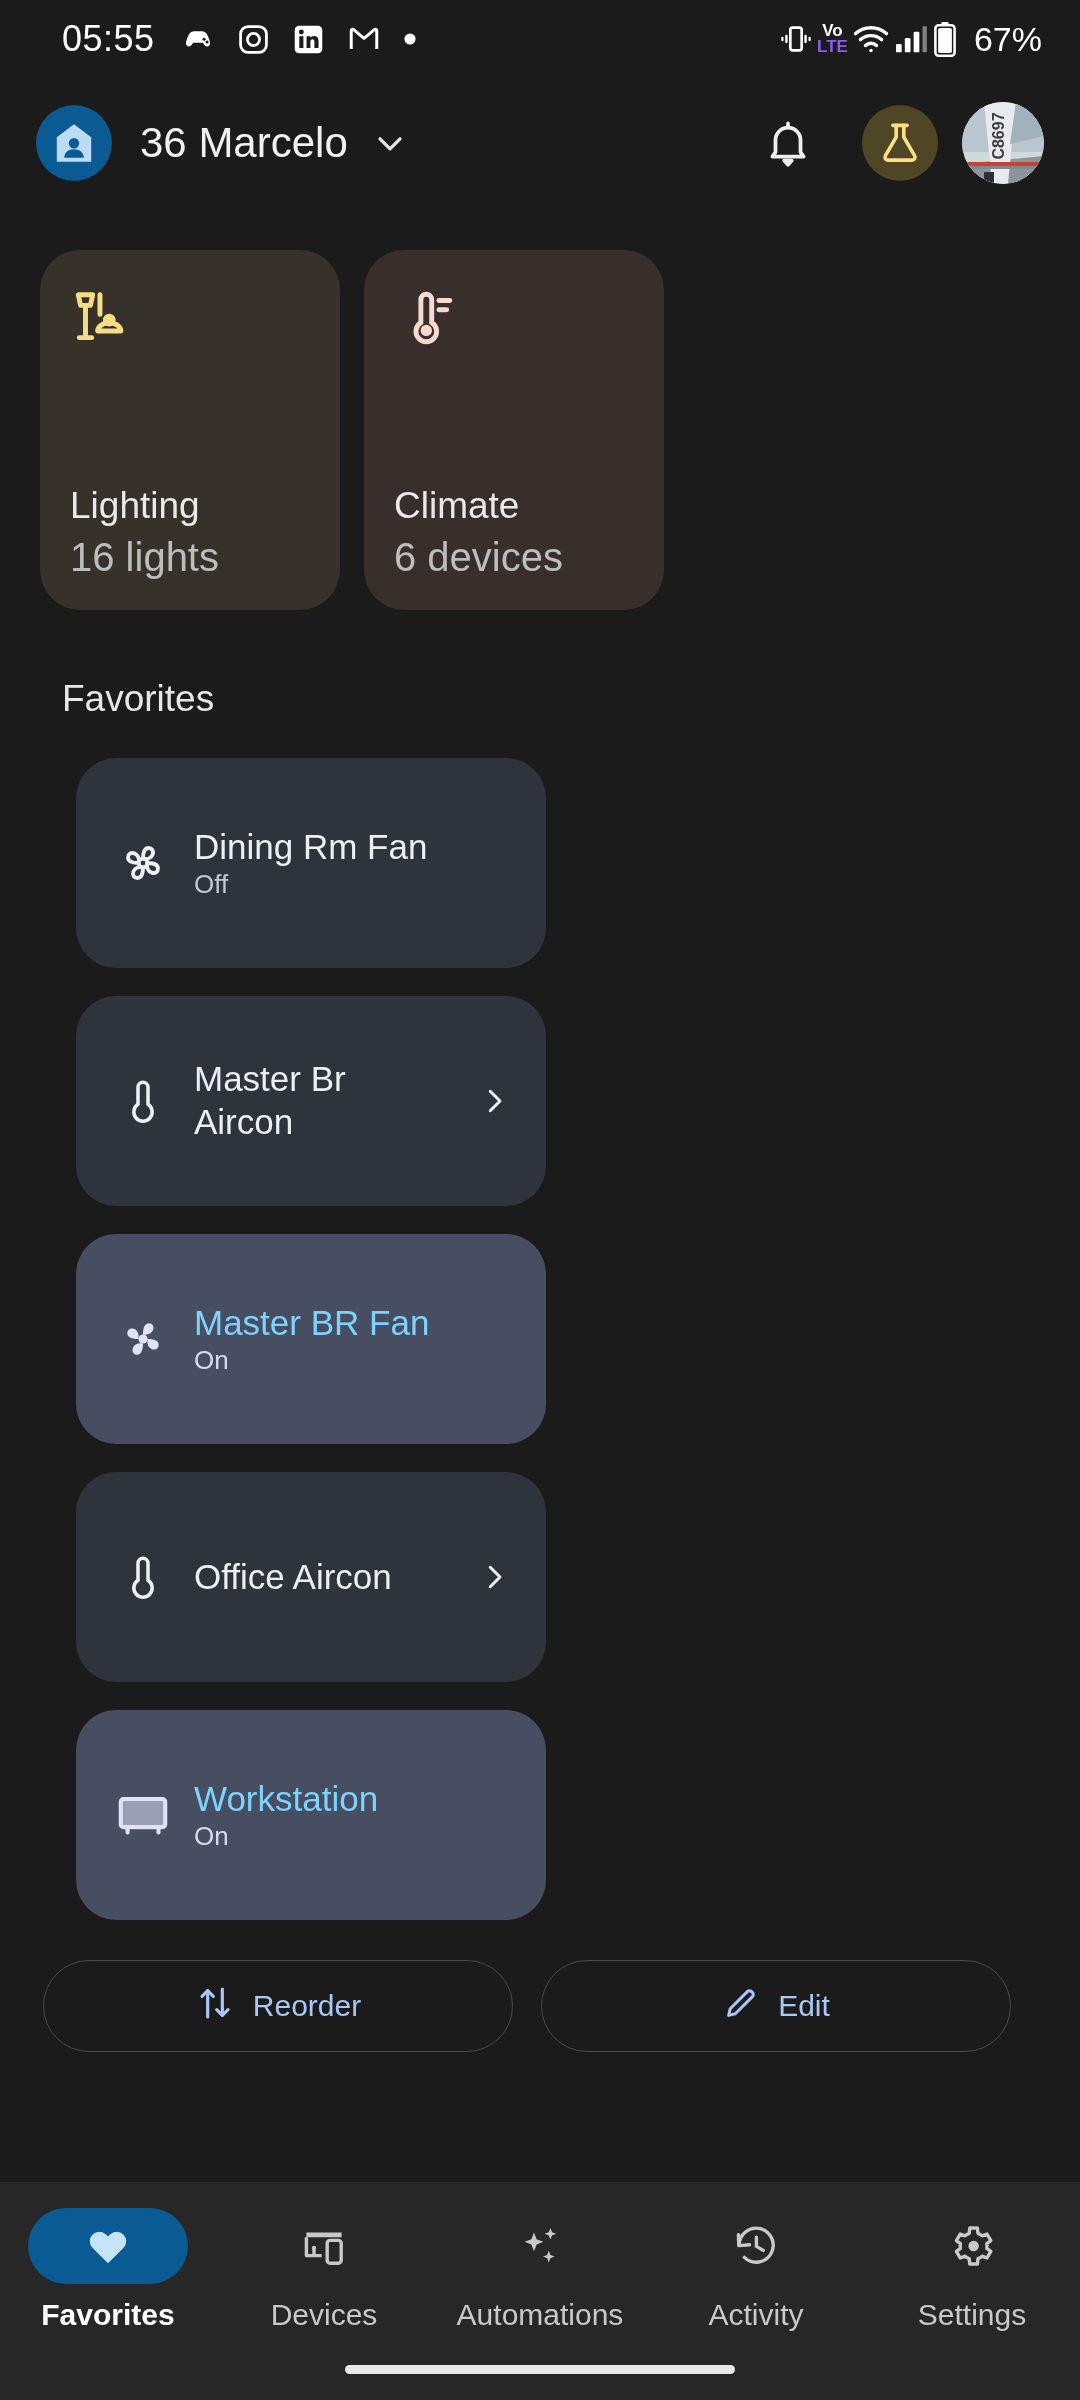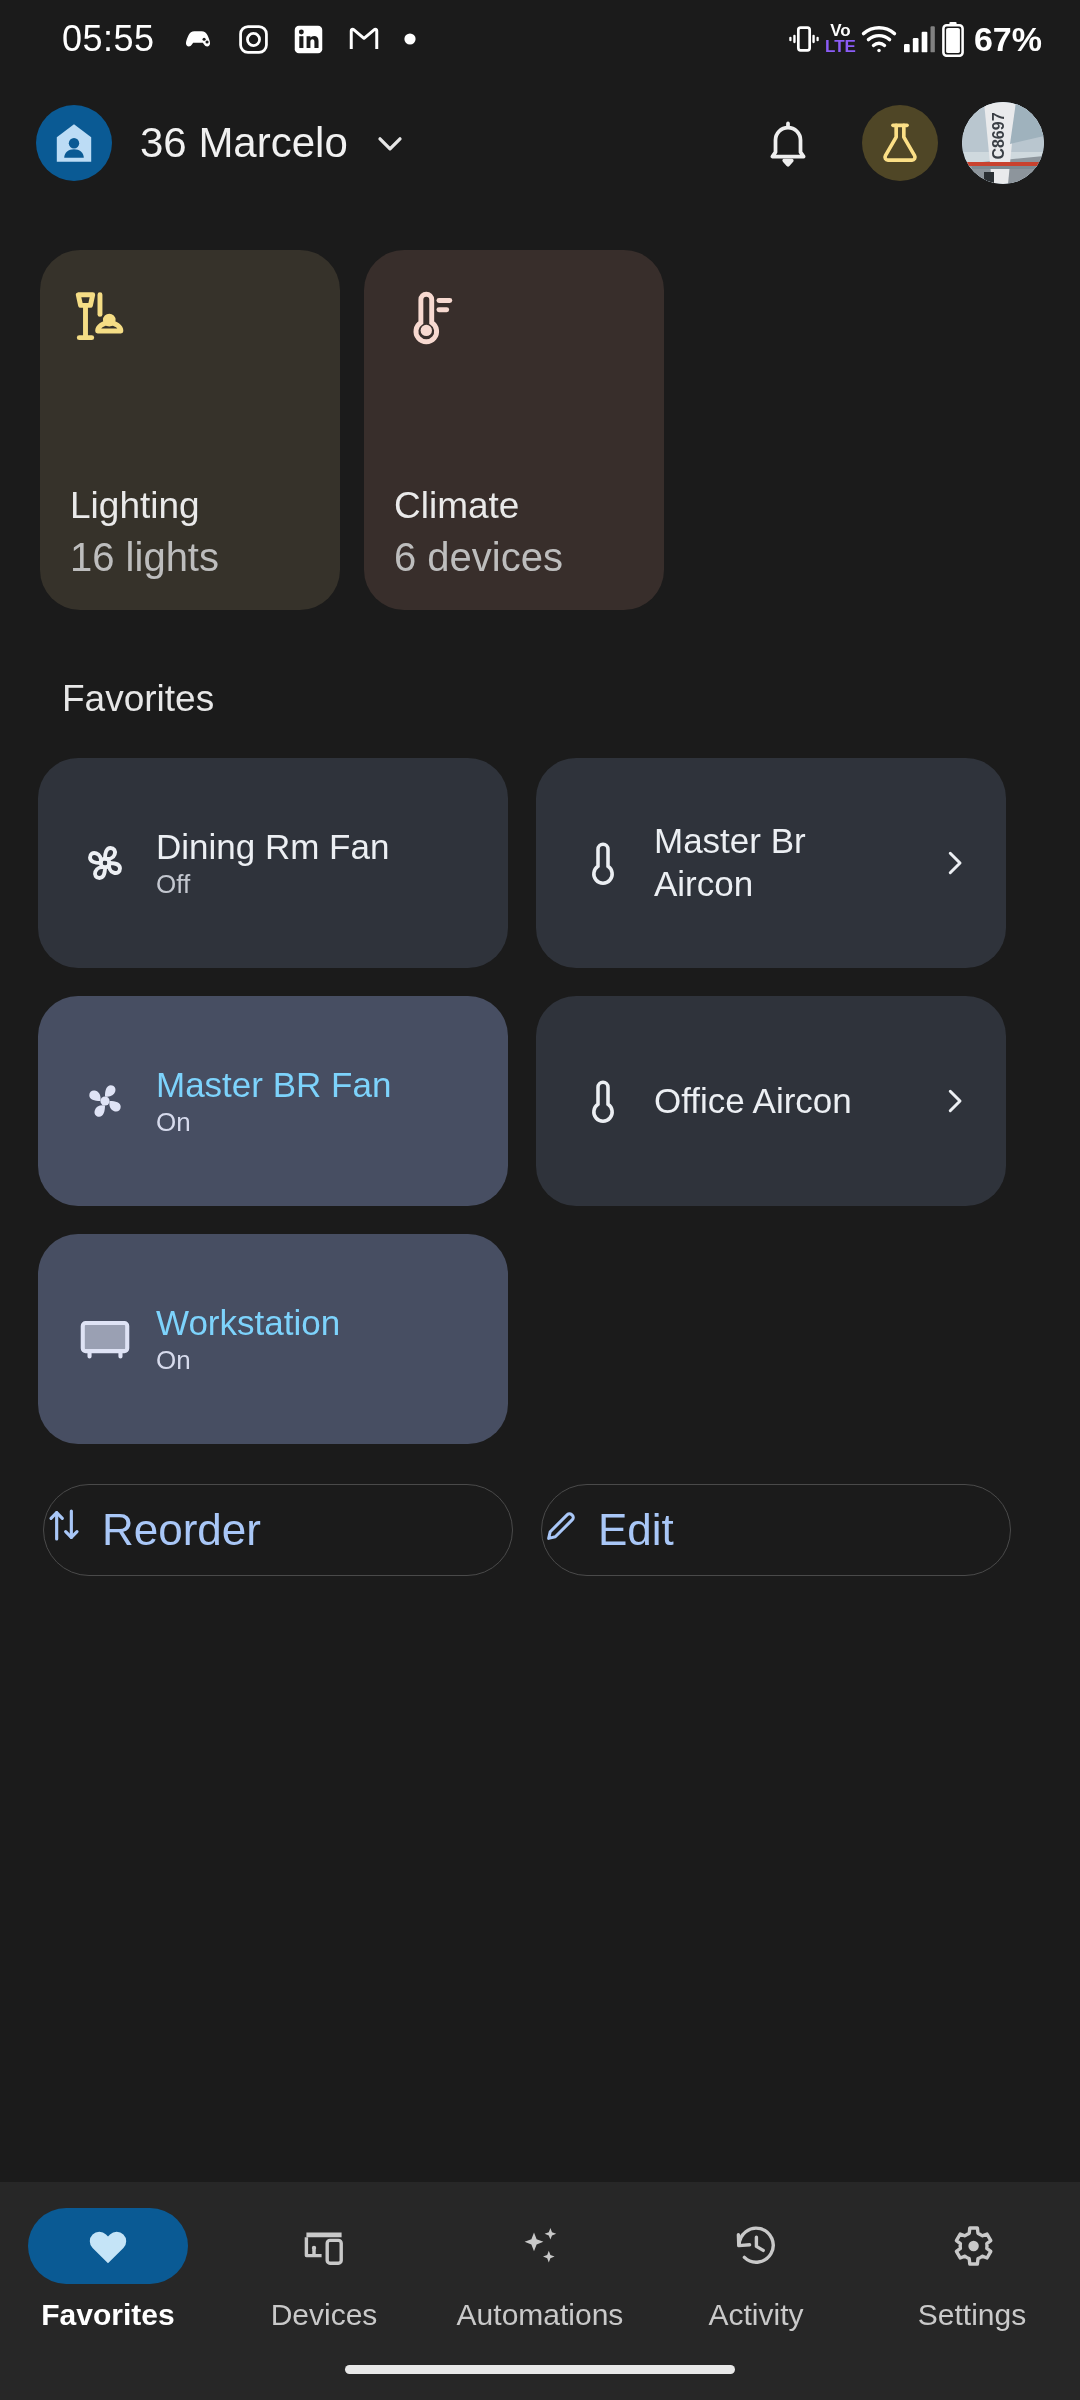--- a/index.html
+++ b/index.html
@@ -13,21 +13,21 @@
 
   
   .statusbar{
     height:78px; display:flex; align-items:center;
     padding:0 38px 0 62px; color:#ffffff;
   }
   .sb-time{ font-size:36px; font-weight:400; letter-spacing:.5px; }
   .sb-left-icons{ display:flex; align-items:center; gap:22px; margin-left:26px; }
   .sb-spacer{ flex:1; }
   .sb-right{ display:flex; align-items:center; gap:4px;justify-content:center; }
-  .sb-batt-pct{ font-size:34px; font-weight:700; margin-left:4px; }
+  .sb-batt-pct{ font-size:34px; font-weight:400; margin-left:12px; }
   .glyph{ display:inline-flex; align-items:center; justify-content:center; }
 
   
   .header{
     height:130px; display:flex; align-items:center;
     padding:0 36px 0 36px;
   }
   .home-avatar{
     width:76px; height:76px; border-radius:50%;
     background:#0a5a94; display:flex; align-items:center; justify-content:center;
@@ -58,21 +58,21 @@
   .area-grow{ flex:1; }
   .area-title{ font-size:37px; color:#eaeaea; line-height:1.15; }
   .area-sub{ font-size:40px; color:#bdbdbd; margin-top:7px; }
 
   
   .section-title{
     font-size:37px; color:#e7e7e7; padding:68px 0 0 62px;
   }
   .fav-grid{
     display:flex; flex-wrap:wrap; gap:28px;
-    padding:38px 40px 0 38px;
+    padding:38px 40px 0 76px;
   }
   .fav-card{
     width:470px; height:210px; border-radius:40px;
     display:flex; align-items:center; padding:0 34px 0 30px;
   }
   .fav-card.on{ background:#474e62; }
   .fav-card.off{ background:#2f333b; }
   .fav-icon{ width:74px; flex:none; display:flex; align-items:center; justify-content:center; }
   .fav-texts{ margin-left:14px; flex:1; min-width:0; }
   .fav-name{ font-size:35px; line-height:1.22; }
@@ -82,22 +82,22 @@
   .fav-card.on .fav-state{ color:#d6daec; }
   .fav-card.off .fav-name{ color:#eceff3; }
   .fav-card.off .fav-state{ color:#c3c7cf; }
   .fav-chev{ flex:none; display:flex; align-items:center; padding-left:8px; }
 
   
   .actions{ display:flex; gap:28px; padding:40px 40px 0 43px; }
   .pill{
     width:470px; height:92px; border-radius:46px;
     border:1.5px solid #4a4a4a; background:transparent;
-    display:flex; align-items:center; justify-content:flex-start; gap:18px;
-    color:#a9c7f7; font-size:44px;
+    display:flex; align-items:center; justify-content:center; gap:18px;
+    color:#a9c7f7; font-size:30px;
   }
 
   
   .bottomnav{
     position:absolute; left:0; bottom:0; width:1080px; height:218px;
     background:#272727; display:flex; align-items:flex-start;
     padding-top:26px;
   }
   .nav-item{
     flex:1; display:flex; flex-direction:column; align-items:center; gap:14px;

